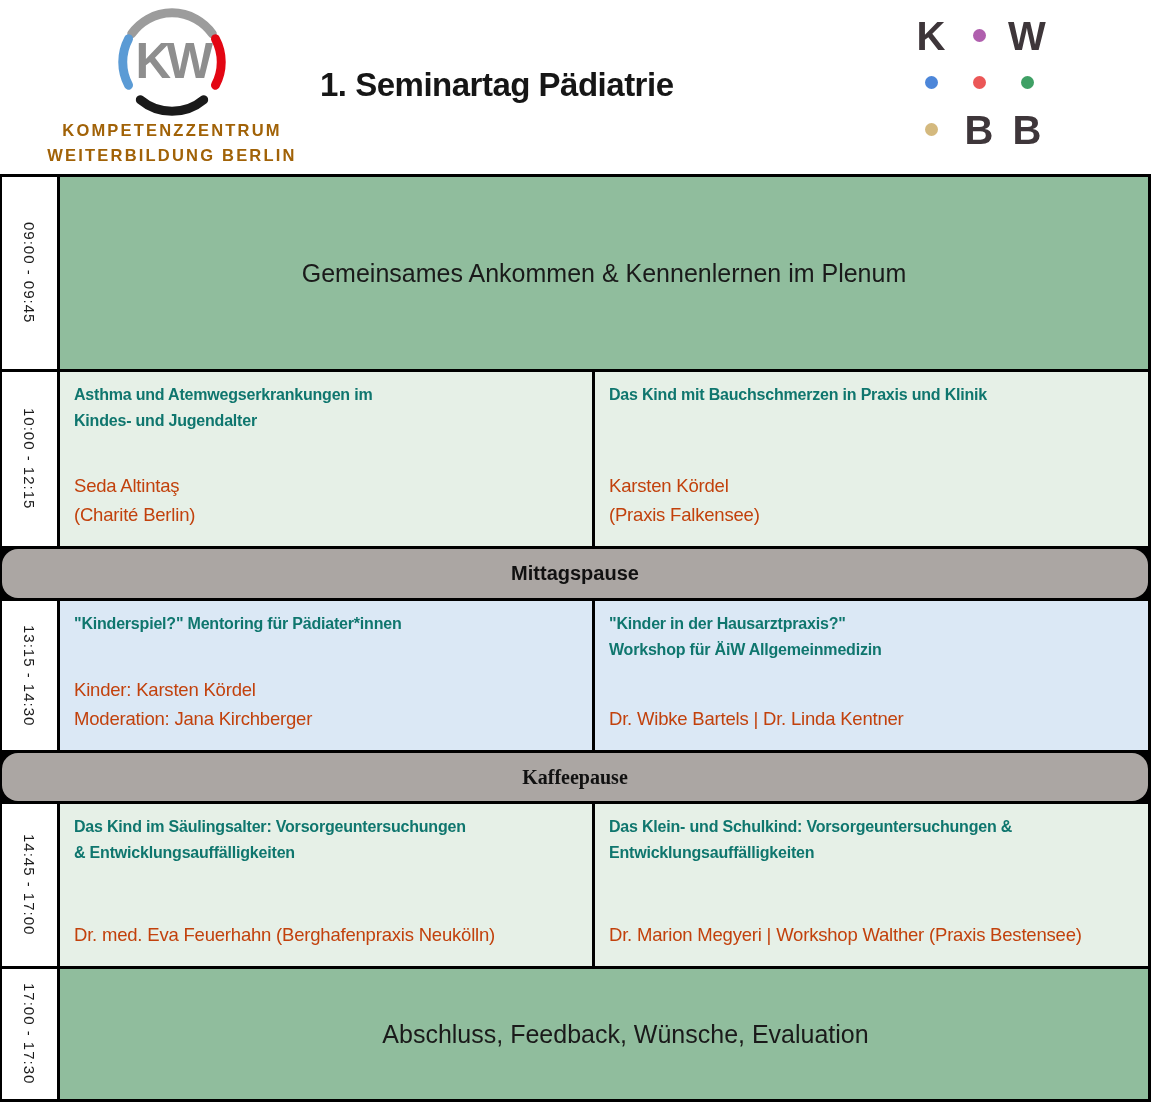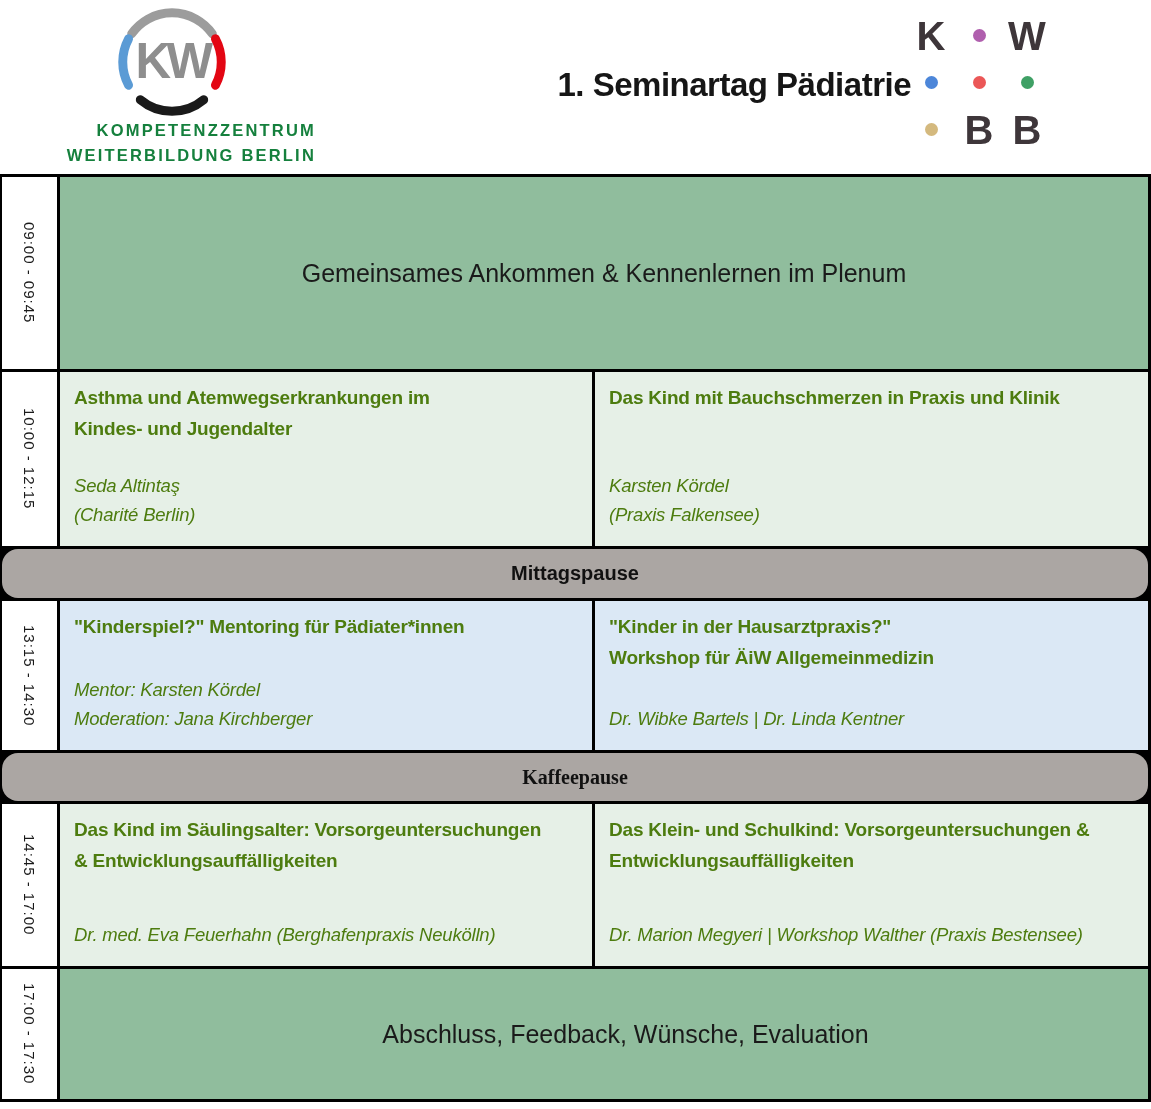--- a/index.html
+++ b/index.html
@@ -1,24 +1,24 @@
 <!DOCTYPE html>
 <html><head>
 <meta charset="utf-8">
 <style>
   * { margin:0; padding:0; box-sizing:border-box; }
   body { background:#fff; font-family:"Liberation Sans", sans-serif; }
   .page { position:relative; width:1151px; height:1109px; background:#fff; overflow:hidden; }
 
   
   .header { position:relative; width:100%; height:174px; background:#fff; }
-  .org-logo { position:absolute; left:28px; top:6px; width:288px; text-align:right; }
+  .org-logo { position:absolute; left:28px; top:6px; width:288px; text-align:center; }
   .org-logo svg { display:block; margin:0 auto; }
-  .org-name { font-size:16.5px; letter-spacing:2.2px; color:#15803d; line-height:1.5; font-weight:600; white-space:nowrap; }
-  .page-title { position:absolute; left:320px; right:240px; top:66px; text-align:right;
+  .org-name { font-size:16.5px; letter-spacing:2.2px; color:#a16207; line-height:1.5; font-weight:600; white-space:nowrap; }
+  .page-title { position:absolute; left:320px; right:240px; top:66px; text-align:left;
                 font-size:33px; font-weight:700; color:#161616; letter-spacing:-0.5px; }
   .kwbb { position:absolute; right:100px; top:12px; display:grid;
           grid-template-columns:repeat(3,48px); grid-auto-rows:47px;
           align-items:center; justify-items:center; }
   .kwbb .letter { font-size:40px; font-weight:700; color:#3e363a; line-height:1; }
   .kwbb .dot { width:13px; height:13px; border-radius:50%; }
 
   
   .schedule { width:1151px; height:928px; border:3px solid #000; border-left-width:2px;
               background:#000; display:grid;
@@ -26,24 +26,24 @@
               grid-template-rows:192px 174px 49px 149px 48px 162px 130px;
               gap:3px; }
   .time { grid-column:1; background:#fff; writing-mode:vertical-rl;
           display:flex; align-items:center; justify-content:center;
           font-size:15px; letter-spacing:1px; color:#1a1a1a; white-space:nowrap; }
   .plenum { grid-column:2/4; display:flex; align-items:center; justify-content:center;
             font-size:25px; color:#1a1a1a; }
   .pause { grid-column:1/4; display:flex; align-items:center; justify-content:center;
            font-weight:700; font-size:20px; color:#111;border-radius:16px; }
   .cell { display:flex; flex-direction:column; padding:10px 14px 16px; }
-  .cell .sess-title { font-weight:700; font-size:19px; line-height:1.65; letter-spacing:-0.2px;
-                      white-space:pre-line; color:#4d7c0f; }
+  .cell .sess-title { font-weight:700; font-size:16px; line-height:1.65; letter-spacing:-0.2px;
+                      white-space:pre-line; color:#0f766e; }
   .cell .sess-speakers { margin-top:auto; font-size:18.5px; line-height:1.6; letter-spacing:-0.2px;
-                         white-space:pre-line; color:#4d7c0f;font-style:italic; }
+                         white-space:pre-line; color:#c2410c; }
 </style>
 </head>
 <body>
 
 <div class="page">
 
   <div class="header">
 
     <div class="org-logo">
       <svg width="112" height="112" viewBox="0 0 100 100">
@@ -88,21 +88,21 @@
       <div class="sess-title">Das Kind mit Bauchschmerzen in Praxis und Klinik</div>
       <div class="sess-speakers">Karsten Kördel
 (Praxis Falkensee)</div>
     </div>
 
     <div class="pause" style="background-color: rgb(171, 166, 163);">Mittagspause</div>
 
     <div class="time">13:15 - 14:30</div>
     <div class="cell" style="background-color: rgb(219, 232, 245);">
       <div class="sess-title">"Kinderspiel?" Mentoring für Pädiater*innen</div>
-      <div class="sess-speakers">Mentor: Karsten Kördel
+      <div class="sess-speakers">Kinder: Karsten Kördel
 Moderation: Jana Kirchberger</div>
     </div>
     <div class="cell" style="background-color: rgb(219, 232, 245);">
       <div class="sess-title">"Kinder in der Hausarztpraxis?"
 Workshop für ÄiW Allgemeinmedizin</div>
       <div class="sess-speakers">Dr. Wibke Bartels | Dr. Linda Kentner</div>
     </div>
 
     <div class="pause" style="background-color: rgb(171, 166, 163); font-family: Liberation Serif, serif;">Kaffeepause</div>
 

